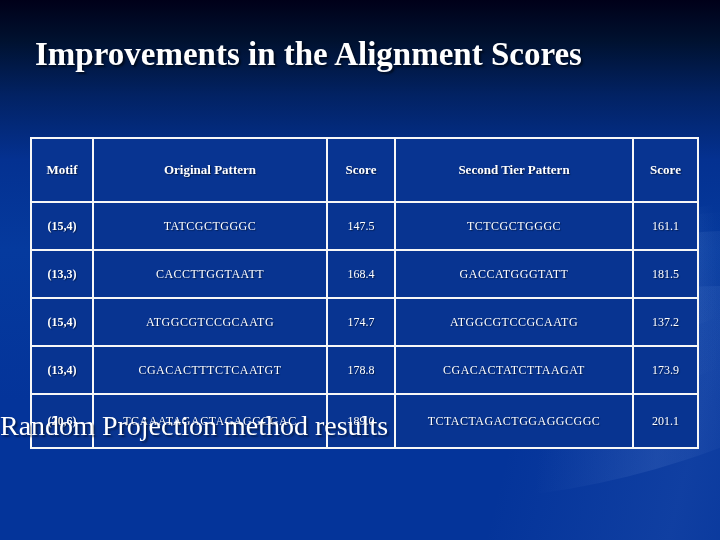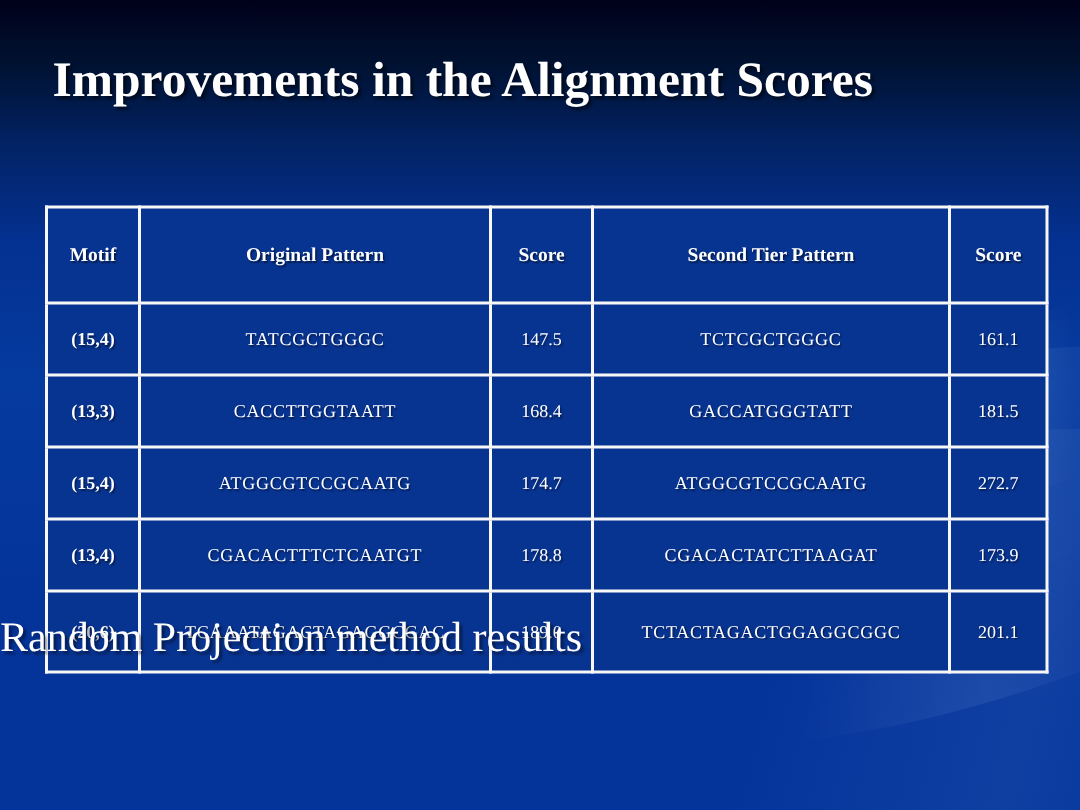--- a/index.html
+++ b/index.html
@@ -209,21 +209,21 @@
           <td class="score">168.4</td>
           <td class="seq">GACCATGGGTATT</td>
           <td class="score">181.5</td>
         </tr>
 
         <tr class="data-row">
           <td class="motif">(15,4)</td>
           <td class="seq">ATGGCGTCCGCAATG</td>
           <td class="score">174.7</td>
           <td class="seq">ATGGCGTCCGCAATG</td>
-          <td class="score">272.7</td>
+          <td class="score">137.2</td>
         </tr>
 
         <tr class="data-row">
           <td class="motif">(13,4)</td>
           <td class="seq">CGACACTTTCTCAATGT</td>
           <td class="score">178.8</td>
           <td class="seq">CGACACTATCTTAAGAT</td>
           <td class="score">173.9</td>
         </tr>
 

